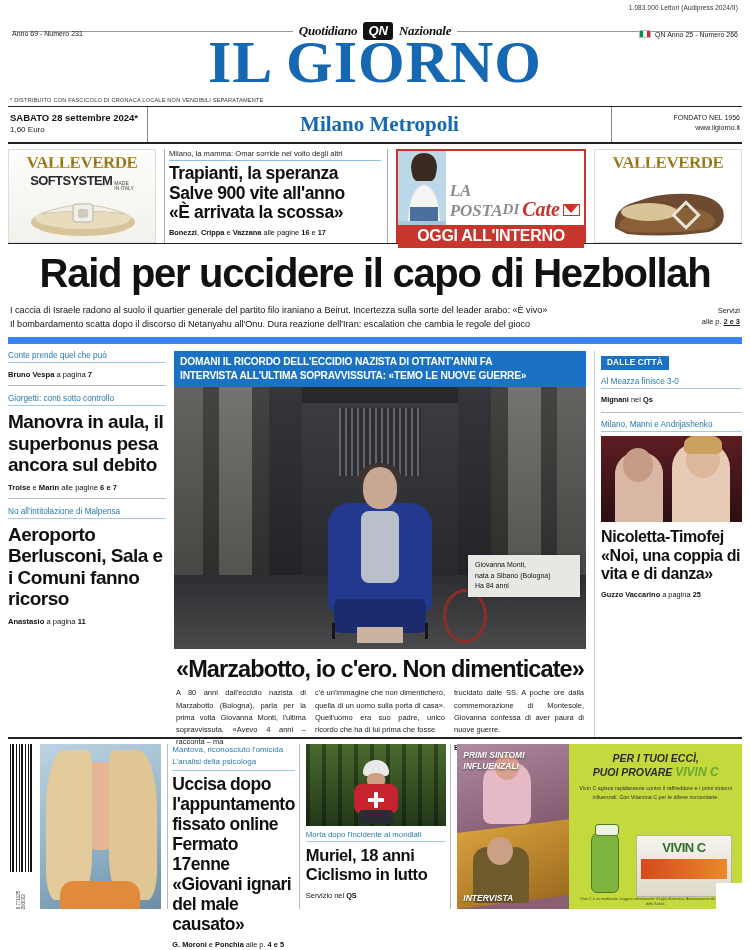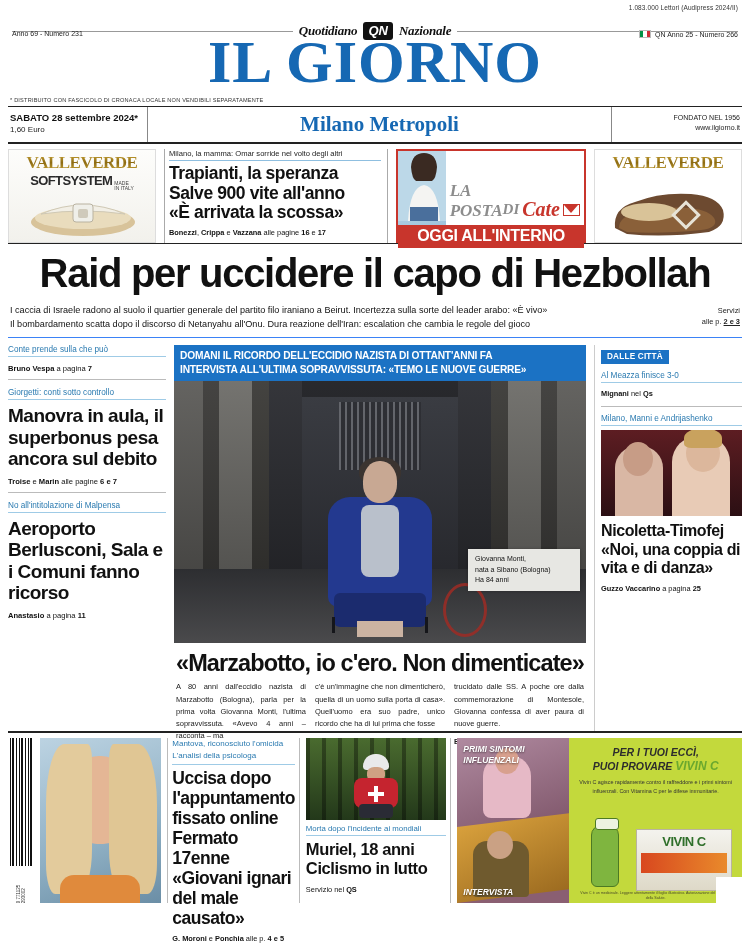--- a/index.html
+++ b/index.html
@@ -86,21 +86,21 @@
   .envelope { width:17px; height:12px; background:#fff; border:1.5px solid #c8352c; position:relative;}
   .envelope::after{content:"";position:absolute;left:0;top:0;width:0;height:0;border-left:7px solid transparent;border-right:7px solid transparent;border-top:8px solid #c8352c;}
   .cate-bar { background:#c8352c; color:#fff; text-align:center; font-weight:bold; font-size:16px; padding:2px 0 3px; letter-spacing:-.3px;}
 
   .promo-ad2 { width:148px; border:1px solid #ddd; position:relative; overflow:hidden; background:#fff;}
   .clog { position:absolute; left:10px; right:8px; bottom:2px; height:58px;}
 
   
   .mainhead { padding:9px 2px 4px; }
   .mainhead h2 { font-size:40px; font-weight:bold; letter-spacing:-1.3px; line-height:1; text-align:center;}
-  .summary { display:flex; gap:20px; padding:7px 2px 6px; border-bottom:1px solid #3b82f6; align-items:flex-start;}
+  .summary { display:flex; gap:20px; padding:7px 2px 6px; border-bottom:7px solid #3b82f6; align-items:flex-start;}
   .summary .txt { flex:1; font-size:9.1px; line-height:1.5; color:#111; }
   .summary .svc { width:44px; text-align:right; font-size:7.4px; color:#222; line-height:1.5; padding-top:1px;}
   .summary .svc b{font-weight:bold;text-decoration:underline;}
 
   
   .body3 { display:flex; gap:8px; padding-top:7px; height:393px; }
   .col-left { width:158px; }
   .col-mid { flex:1; }
   .col-right { width:148px; border-left:1px solid #ccc; padding-left:6px;}
 
@@ -342,21 +342,21 @@
       <div>Servizi</div>
       <div><span>alle p. </span><b>2 e 3</b></div>
     </div>
   </div>
 
   <div class="body3">
 
     <div class="col-left">
 
       <div class="brief">
-        <div class="kick">Conte prende sulla che può</div>
+        <div class="kick">Conte prende quel che può</div>
         <div class="by">
           <b>Bruno Vespa</b><span> a pagina </span><b>7</b>
         </div>
       </div>
 
       <div class="brief">
         <div class="kick">Giorgetti: conti sotto controllo</div>
         <h3>Manovra in aula, il superbonus pesa ancora sul debito</h3>
         <div class="by">
           <b>Troise</b> e <b>Marin</b><span> alle pagine </span><b>6 e 7</b>

